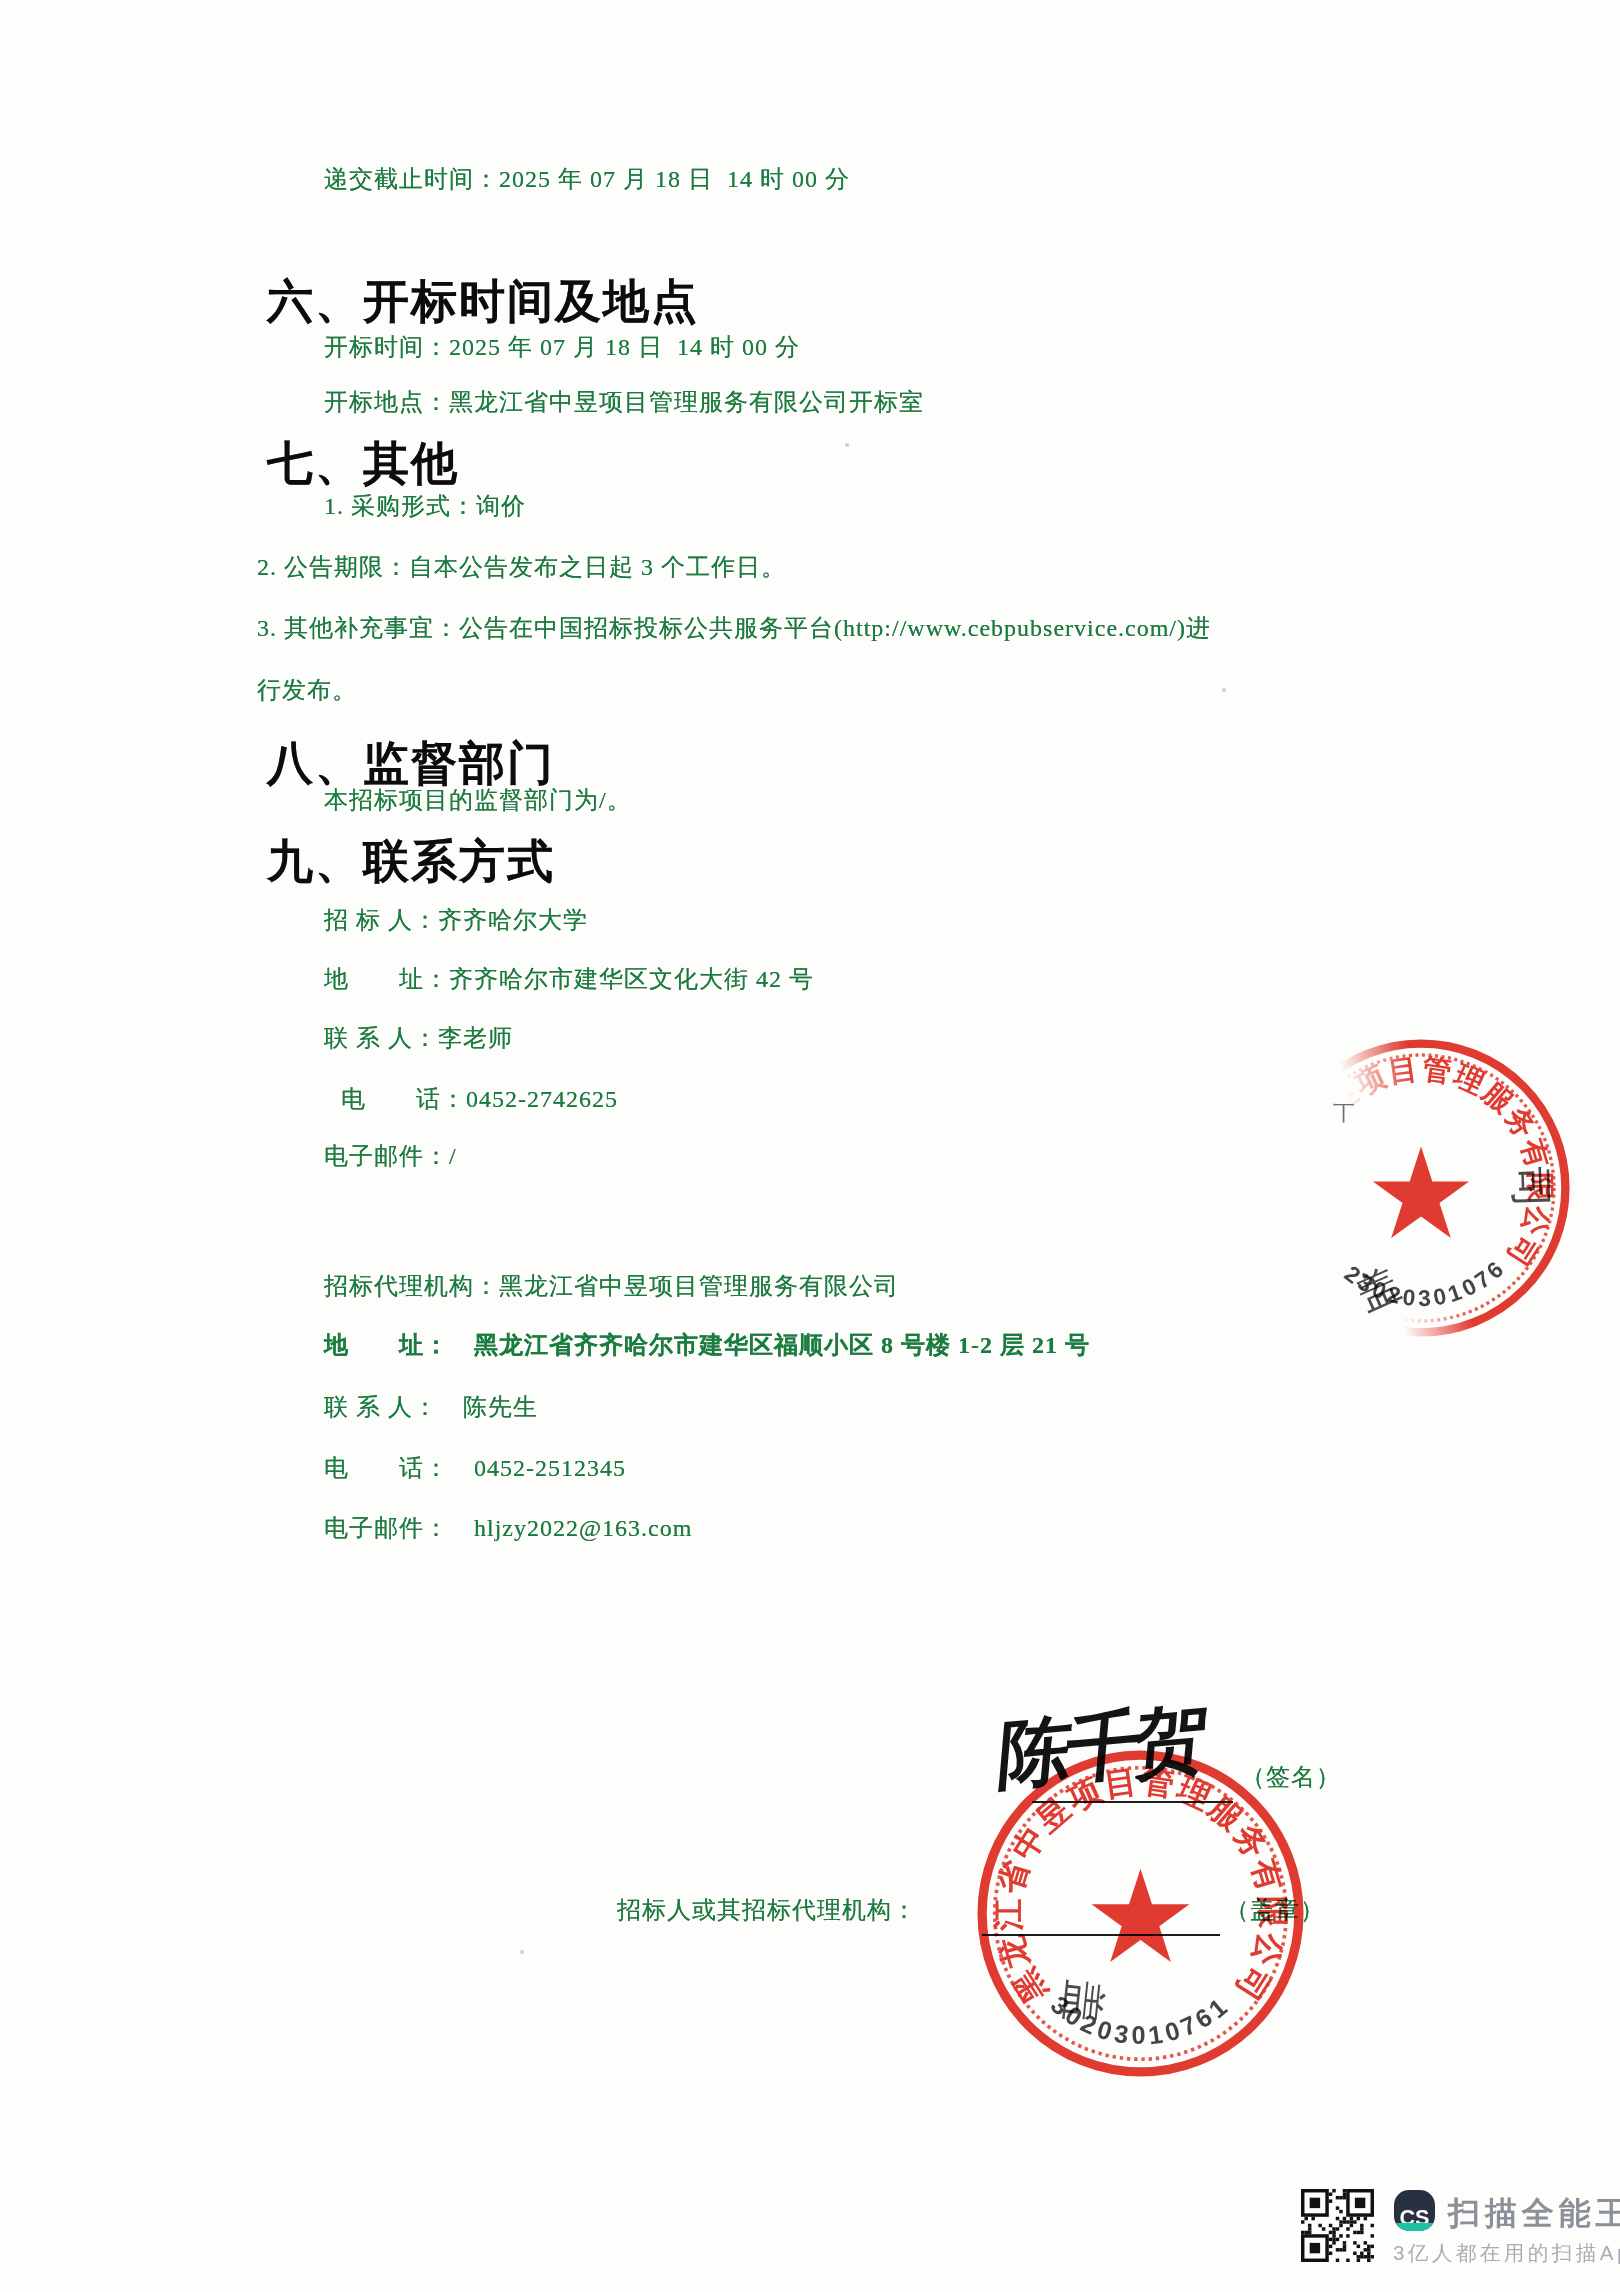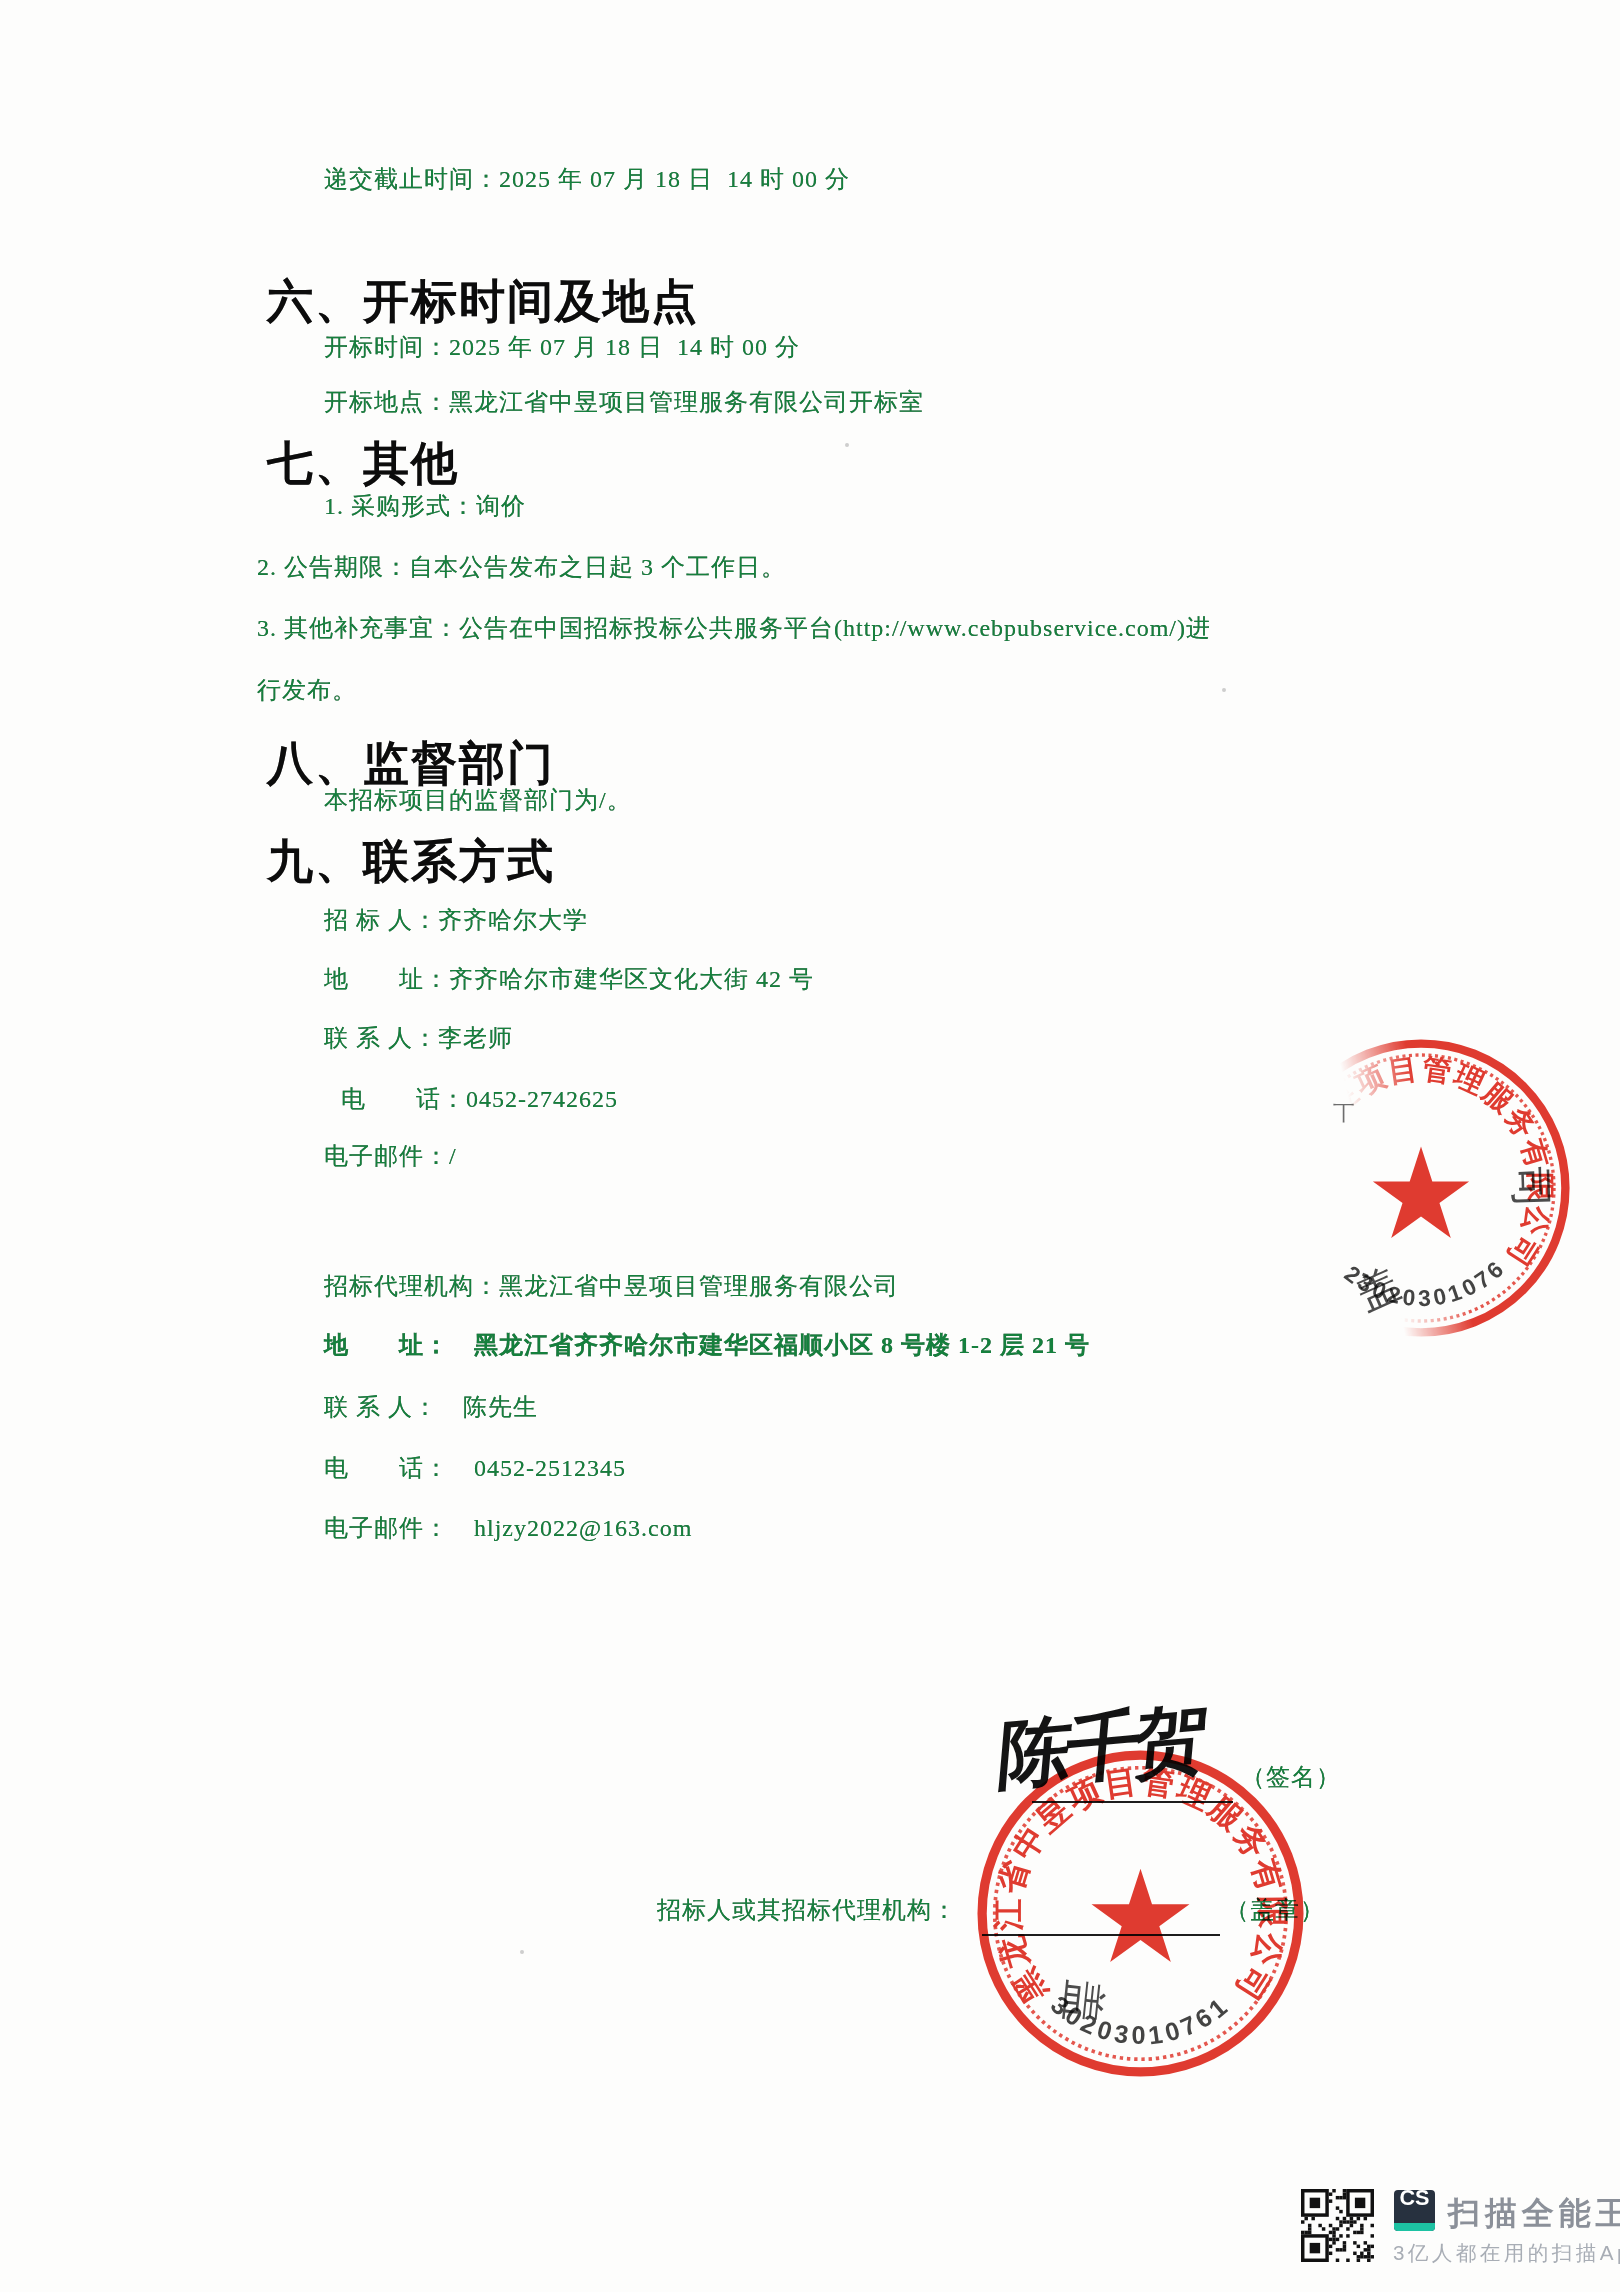--- a/index.html
+++ b/index.html
@@ -26,22 +26,22 @@
   .stamp{position:absolute;mix-blend-mode:multiply;opacity:.95;z-index:5;}
   .bleed{
     position:absolute;color:#2e2e2e;font-family:"Liberation Serif",serif;
     z-index:2;opacity:.85;
   }
   .speck{position:absolute;background:#b9b9b9;border-radius:50%;opacity:.7;}
   
   #qr{position:absolute;left:1301px;top:2189px;width:73px;height:73px;}
   #cs-badge{
     position:absolute;left:1394px;top:2190px;width:41px;height:41px;
-    background:#27313f;border-radius:4px;overflow:hidden;
-    display:flex;align-items:flex-start;justify-content:center;
+    background:#27313f;border-radius:15px;overflow:hidden;
+    display:flex;align-items:flex-end;justify-content:center;
   }
   #cs-badge .cs-text{
     color:#ffffff;font-family:"Liberation Sans",sans-serif;font-weight:700;
     font-size:21.6px;margin-top:-4.9px;letter-spacing:0;
   }
   #cs-badge .cs-strip{
     position:absolute;left:0;right:0;bottom:0;height:7.8px;background:#1dc2a3;
   }
   .app-name{
     position:absolute;left:1448px;top:2192px;color:#8b9099;
@@ -86,21 +86,21 @@
   <div class="line" style="left:324px;top:1270px;">招标代理机构：黑龙江省中昱项目管理服务有限公司</div>
   <div class="line" style="left:324px;top:1329px;font-weight:bold;">地　　址：　黑龙江省齐齐哈尔市建华区福顺小区 8 号楼 1-2 层 21 号</div>
   <div class="line" style="left:324px;top:1391px;">联 系 人：　陈先生</div>
   <div class="line" style="left:324px;top:1452px;">电　　话：　0452-2512345</div>
   <div class="line" style="left:324px;top:1512px;">电子邮件：　hljzy2022@163.com</div>
 
   <div class="blank-line" style="left:1032px;top:1764px;width:201px;height:37px;"></div>
   <div class="line" style="left:1241px;top:1761px;">（签名）</div>
   <div class="handwriting" style="left:998px;top:1698px;">陈千贺</div>
 
-  <div class="line" style="left:617px;top:1894px;margin-left:40px;">招标人或其招标代理机构：</div>
+  <div class="line" style="left:617px;top:1894px;">招标人或其招标代理机构：</div>
   <div class="blank-line" style="left:982px;top:1895px;width:238px;height:39px;"></div>
   <div class="line" style="left:1225px;top:1894px;">（盖章）</div>
 
   <div class="bleed" style="left:1509px;top:1159px;font-size:43px;transform:rotate(88deg);">司</div>
   <div class="bleed" style="left:1358px;top:1262px;font-size:41px;transform:rotate(-24deg);">盖</div>
   <div class="bleed" style="left:1333px;top:1098px;font-size:21.6px;color:#555;">丅</div>
   <div class="bleed" style="left:1061px;top:1972px;font-size:43px;transform:rotate(96deg);">盖</div>
 
   <div class="speck" style="left:845px;top:443px;width:3.9px;height:3.9px;"></div>
   <div class="speck" style="left:373px;top:629px;width:3.9px;height:2.9px;"></div>

